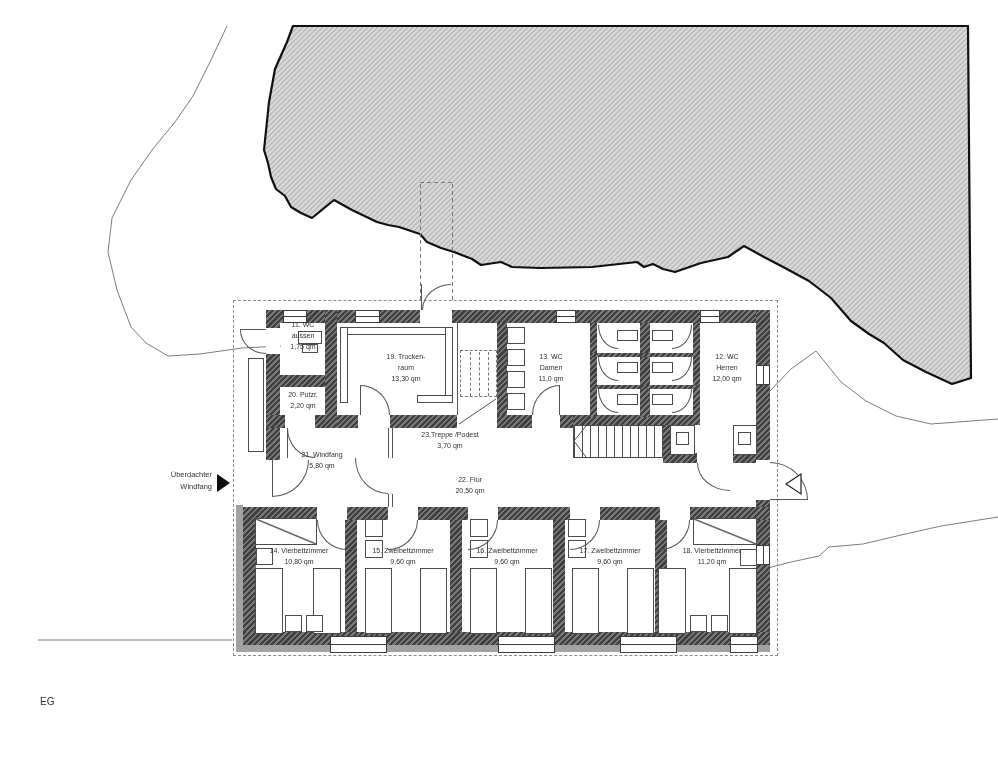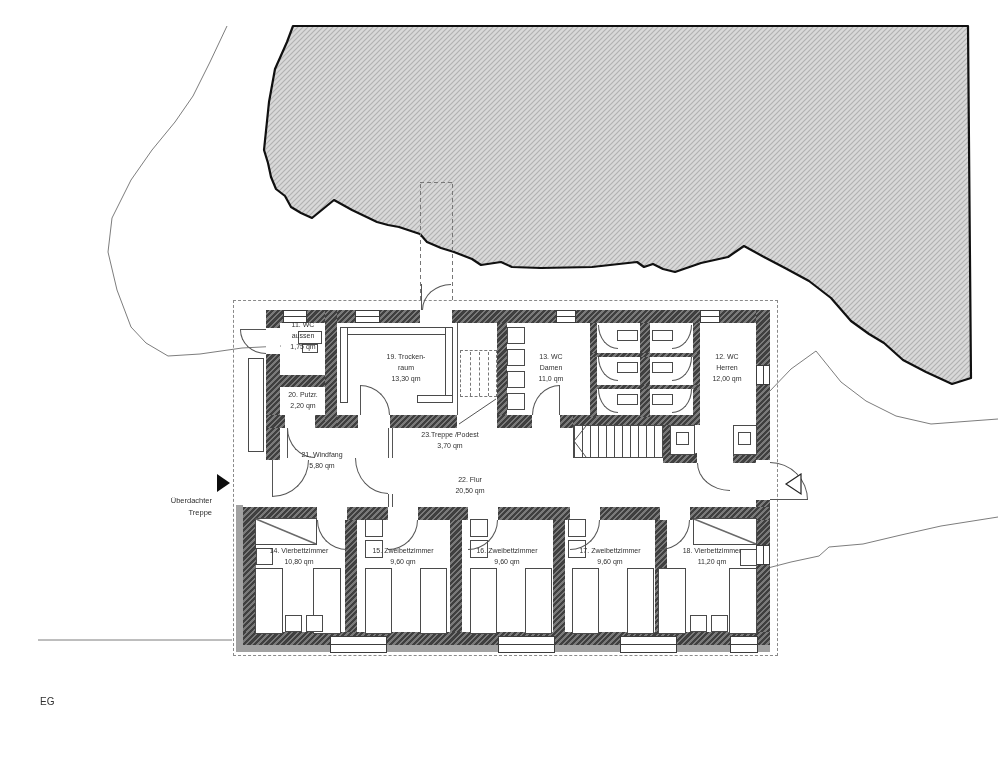--- a/index.html
+++ b/index.html
@@ -249,23 +249,23 @@
   </div>
   <div class="lbl" style="left:565px;top:545px;width:90px">
     <div>17. Zweibettzimmer</div>
     <div>9,60 qm</div>
   </div>
   <div class="lbl" style="left:667px;top:545px;width:90px">
     <div>18. Vierbettzimmer</div>
     <div>11,20 qm</div>
   </div>
 
-  <div class="lbl" style="left:138px;top:495px;width:74px;text-align:right;font-size:7.5px;line-height:12px">
+  <div class="lbl" style="left:138px;top:469px;width:74px;text-align:right;font-size:7.5px;line-height:12px">
     <div>Überdachter</div>
-    <div>Treppe</div>
+    <div>Windfang</div>
   </div>
   <div class="tri" style="left:217px;top:474px"></div>
   <div class="lbl" style="left:40px;top:696px;width:30px;text-align:left;font-size:10px">EG</div>
 
   <svg width="998" height="768" viewBox="0 0 998 768" style="pointer-events:none">
     <g stroke="#777" stroke-dasharray="4,3" stroke-width="1" fill="none">
       <path d="M420.5,300 V182 M452.5,300 V182 M420,182.5 H452"></path>
     </g>
     <line x1="256" y1="519" x2="316" y2="544" stroke="#6a6a6a" stroke-width="1.5"></line>
     <line x1="694" y1="519" x2="756" y2="544" stroke="#6a6a6a" stroke-width="1.5"></line>

